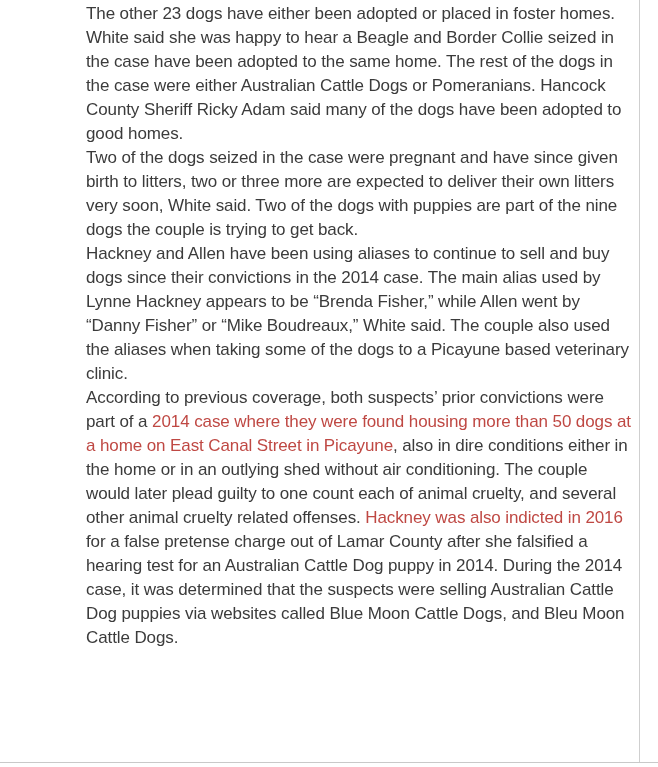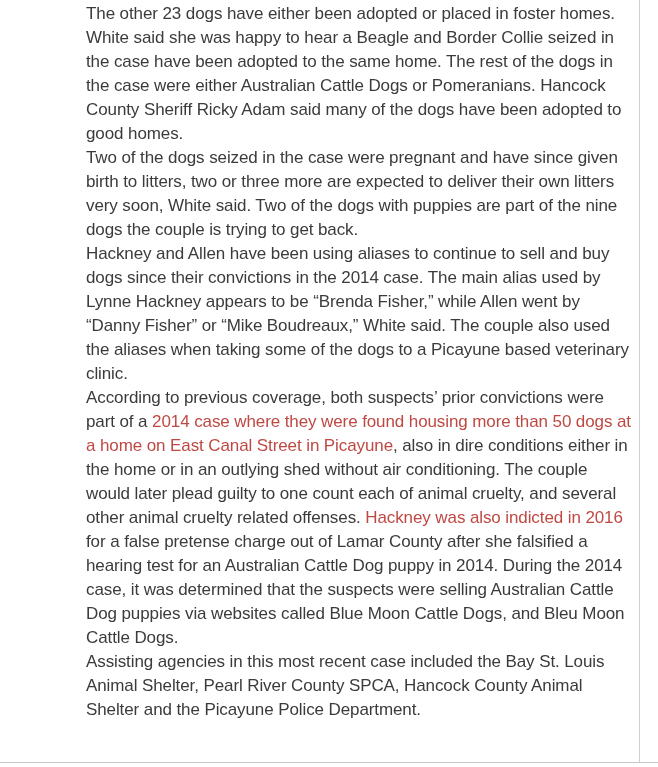--- a/index.html
+++ b/index.html
@@ -60,18 +60,17 @@
 </head>
 <body>
 
 <div class="page">
   <div class="content">
     <div class="article" id="article-body">
         <p><span>The other 23 dogs have either been adopted or placed in foster homes. White said she was happy to hear a Beagle and Border Collie seized in the case have been adopted to the same home. The rest of the dogs in the case were either Australian Cattle Dogs or Pomeranians. Hancock County Sheriff Ricky Adam said many of the dogs have been adopted to good homes.</span></p>
         <p><span>Two of the dogs seized in the case were pregnant and have since given birth to litters, two or three more are expected to deliver their own litters very soon, White said. Two of the dogs with puppies are part of the nine dogs the couple is trying to get back.</span></p>
         <p><span>Hackney and Allen have been using aliases to continue to sell and buy dogs since their convictions in the 2014 case. The main alias used by Lynne Hackney appears to be “Brenda Fisher,” while Allen went by “Danny Fisher” or “Mike Boudreaux,” White said. The couple also used the aliases when taking some of the dogs to a Picayune based veterinary clinic.</span></p>
         <p><span>According to previous coverage, both suspects’ prior convictions were part of a </span><a href="#">2014 case where they were found housing more than 50 dogs at a home on East Canal Street in Picayune</a><span>, also in dire conditions either in the home or in an outlying shed without air conditioning. The couple would later plead guilty to one count each of animal cruelty, and several other animal cruelty related offenses. </span><a href="#">Hackney was also indicted in 2016</a><span> for a false pretense charge out of Lamar County after she falsified a hearing test for an Australian Cattle Dog puppy in 2014. During the 2014 case, it was determined that the suspects were selling Australian Cattle Dog puppies via websites called Blue Moon Cattle Dogs, and Bleu Moon Cattle Dogs.</span></p>
-        <p><span>Assisting agencies in this most recent case included the Bay St. Louis Animal Shelter, Pearl River County SPCA, Hancock County Animal Shelter and the Picayune Police Department.</span></p>
       </div>
   </div>
   <div class="fade-overlay"></div>
   <div class="bottom-line"></div>
 </div>
 
 </body></html>

